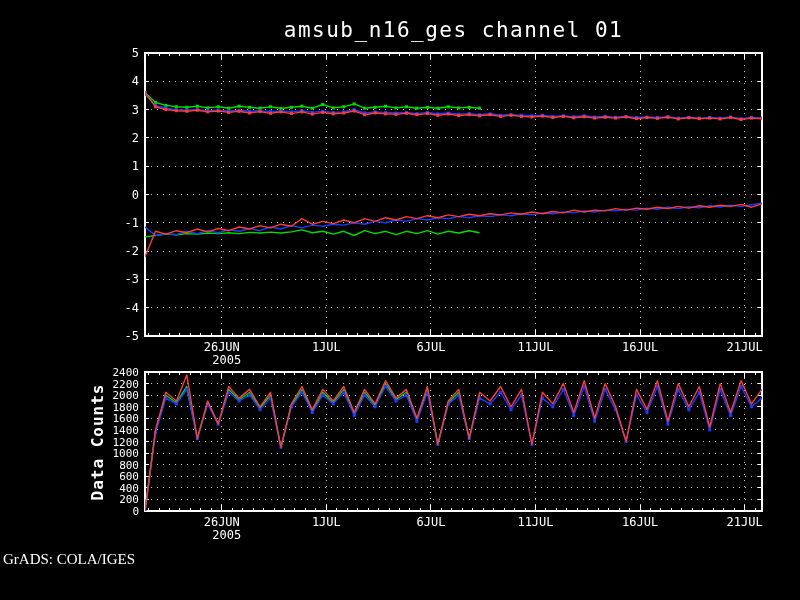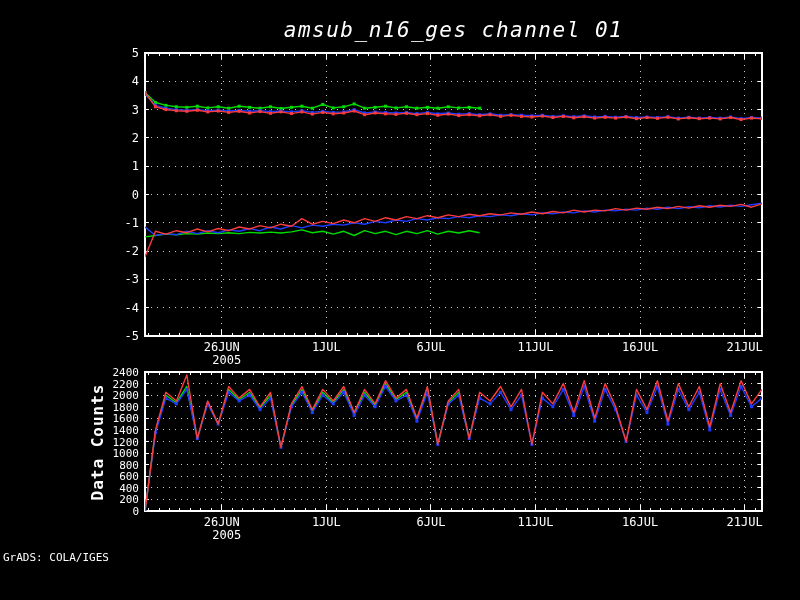--- a/index.html
+++ b/index.html
@@ -1,22 +1,22 @@
 <!DOCTYPE html>
 <html><head>
 <meta charset="utf-8">
 <style>
   html,body{margin:0;padding:0;background:#000;}
   #screen{position:relative;width:800px;height:600px;background:#000;overflow:hidden;
           font-family:"DejaVu Sans Mono",monospace;}
   #title{position:absolute;left:145px;top:18px;width:617px;text-align:center;
-         color:#fff;font-size:21px;letter-spacing:1.5px;white-space:nowrap;font-style:italic;}
+         color:#fff;font-size:21px;letter-spacing:1.5px;white-space:nowrap;}
   #ylabel-counts{position:absolute;left:97px;top:442px;transform:translate(-50%,-50%) rotate(-90deg);
          color:#fff;font-size:16px;font-weight:bold;white-space:nowrap;letter-spacing:1px;}
-  #footer{position:absolute;left:3px;top:551px;color:#fff;font-size:11px;white-space:nowrap;}
+  #footer{position:absolute;left:3px;top:551px;color:#fff;font-size:15px;white-space:nowrap;font-family:Liberation Serif, serif;}
   svg{position:absolute;left:0;top:0;}
   text{fill:#fff;font-family:"DejaVu Sans Mono",monospace;}
 </style>
 </head>
 <body>
 
 <div id="screen">
   <svg id="chart-canvas" width="800" height="600">
       <g>
         <clipPath id="clip0">

